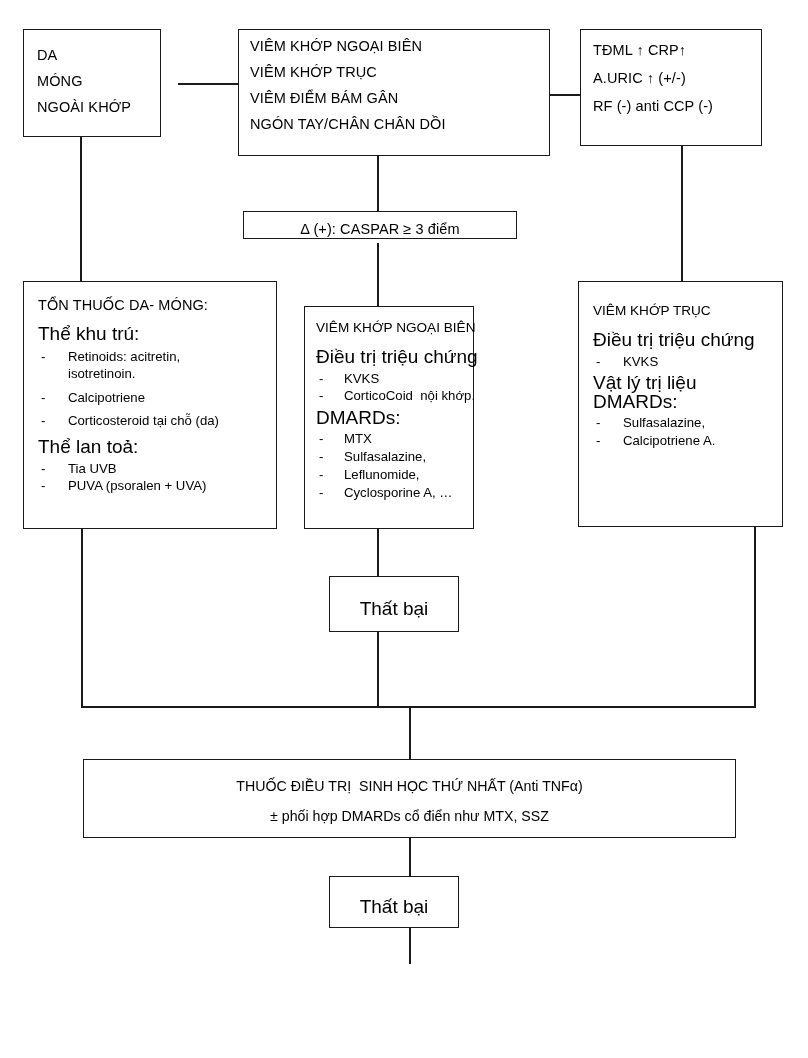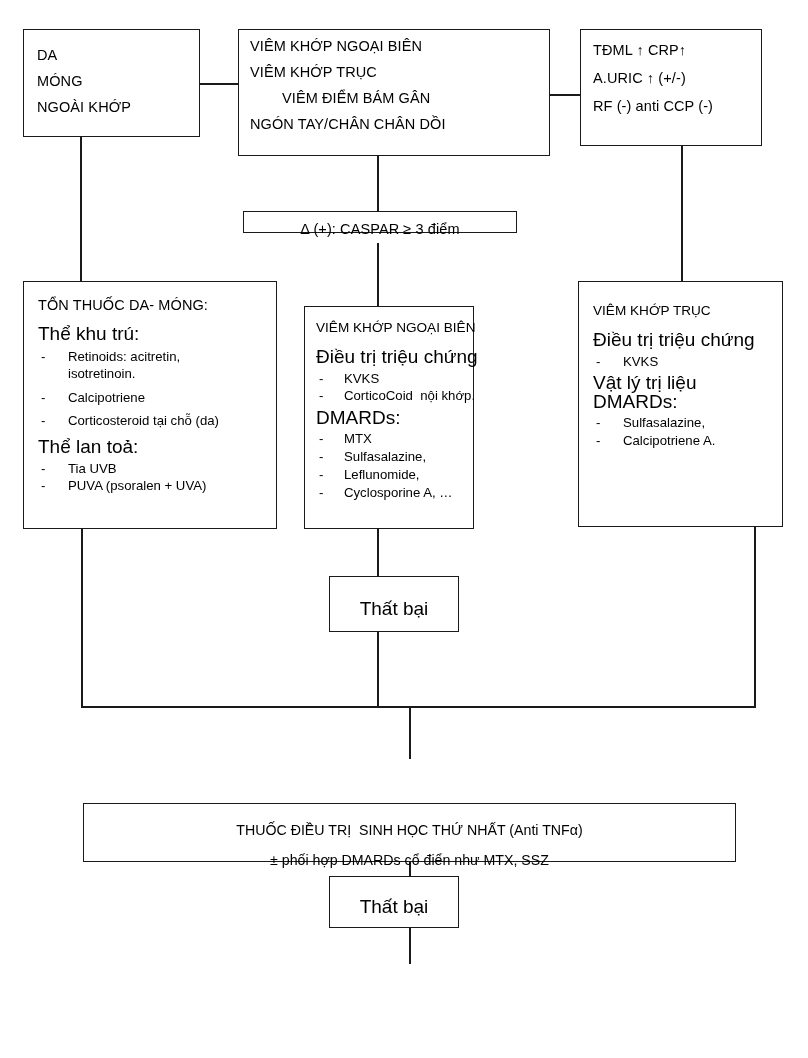--- a/index.html
+++ b/index.html
@@ -93,40 +93,40 @@
   <div class="line v-line" style="left:754px; top:527px; height:179px;"></div>
 
   <div class="line h-line" style="left:81px; top:706px; width:675px;"></div>
 
   <div class="line v-line" style="left:409px; top:706px; height:53px;"></div>
 
   <div class="line v-line" style="left:409px; top:838px; height:38px;"></div>
 
   <div class="line v-line" style="left:409px; top:928px; height:36px;"></div>
 
-  <div class="box" style="left:23px; top:29px; width:177px; height:108px;">
+  <div class="box" style="left:23px; top:29px; width:138px; height:108px;">
     <div class="txt caps" style="left:13px; top:18px;">DA</div>
     <div class="txt caps" style="left:13px; top:44px;">MÓNG</div>
     <div class="txt caps" style="left:13px; top:70px;">NGOÀI KHỚP</div>
   </div>
 
   <div class="box" style="left:238px; top:29px; width:312px; height:127px;">
     <div class="txt caps" style="left:11px; top:9px;">VIÊM KHỚP NGOẠI BIÊN</div>
     <div class="txt caps" style="left:11px; top:35px;">VIÊM KHỚP TRỤC</div>
-    <div class="txt caps" style="left:11px; top:61px;margin-left:32px;">VIÊM ĐIỂM BÁM GÂN</div>
+    <div class="txt caps" style="left:11px; top:61px;">VIÊM ĐIỂM BÁM GÂN</div>
     <div class="txt caps" style="left:11px; top:87px;">NGÓN TAY/CHÂN CHÂN DỒI</div>
   </div>
 
   <div class="box" style="left:580px; top:29px; width:182px; height:117px;">
     <div class="txt caps" style="left:12px; top:13px;">TĐML ↑ CRP↑</div>
     <div class="txt caps" style="left:12px; top:41px;">A.URIC ↑ (+/-)</div>
     <div class="txt caps" style="left:12px; top:69px;">RF (-) anti CCP (-)</div>
   </div>
 
-  <div class="box" style="left:243px; top:211px; width:274px; height:22px;">
+  <div class="box" style="left:243px; top:211px; width:274px; height:28px;">
     <div class="center-line caps" style="top:9px;">Δ (+): CASPAR ≥ 3 điểm</div>
   </div>
 
   <div class="box" style="left:23px; top:281px; width:254px; height:248px;">
     <div class="txt caps" style="left:14px; top:16px;">TỔN THUỐC DA- MÓNG:</div>
     <div class="txt body-t" style="left:14px; top:42px;">Thể khu trú:</div>
 
     <div class="dash" style="left:17px; top:67px;">-</div>
     <div class="bullet-row" style="left:44px; top:67px;">Retinoids: acitretin,</div>
     <div class="bullet-row" style="left:44px; top:84px;">isotretinoin.</div>
@@ -185,21 +185,21 @@
     <div class="bullet-row" style="left:44px; top:133px;">Sulfasalazine,</div>
 
     <div class="dash" style="left:17px; top:151px;">-</div>
     <div class="bullet-row" style="left:44px; top:151px;">Calcipotriene A.</div>
   </div>
 
   <div class="box" style="left:329px; top:576px; width:130px; height:56px;">
     <div class="center-line body-t" style="top:21px;">Thất bại</div>
   </div>
 
-  <div class="box" style="left:83px; top:759px; width:653px; height:59px;margin-top:44px;">
+  <div class="box" style="left:83px; top:759px; width:653px; height:79px;">
     <div class="center-line big-caps" style="top:18px;">THUỐC ĐIỀU TRỊ  SINH HỌC THỨ NHẤT (Anti TNFα)</div>
     <div class="center-line big-caps" style="top:48px;">± phối hợp DMARDs cổ điển như MTX, SSZ</div>
   </div>
 
   <div class="box" style="left:329px; top:876px; width:130px; height:52px;">
     <div class="center-line body-t" style="top:19px;">Thất bại</div>
   </div>
 
 
 </div>

